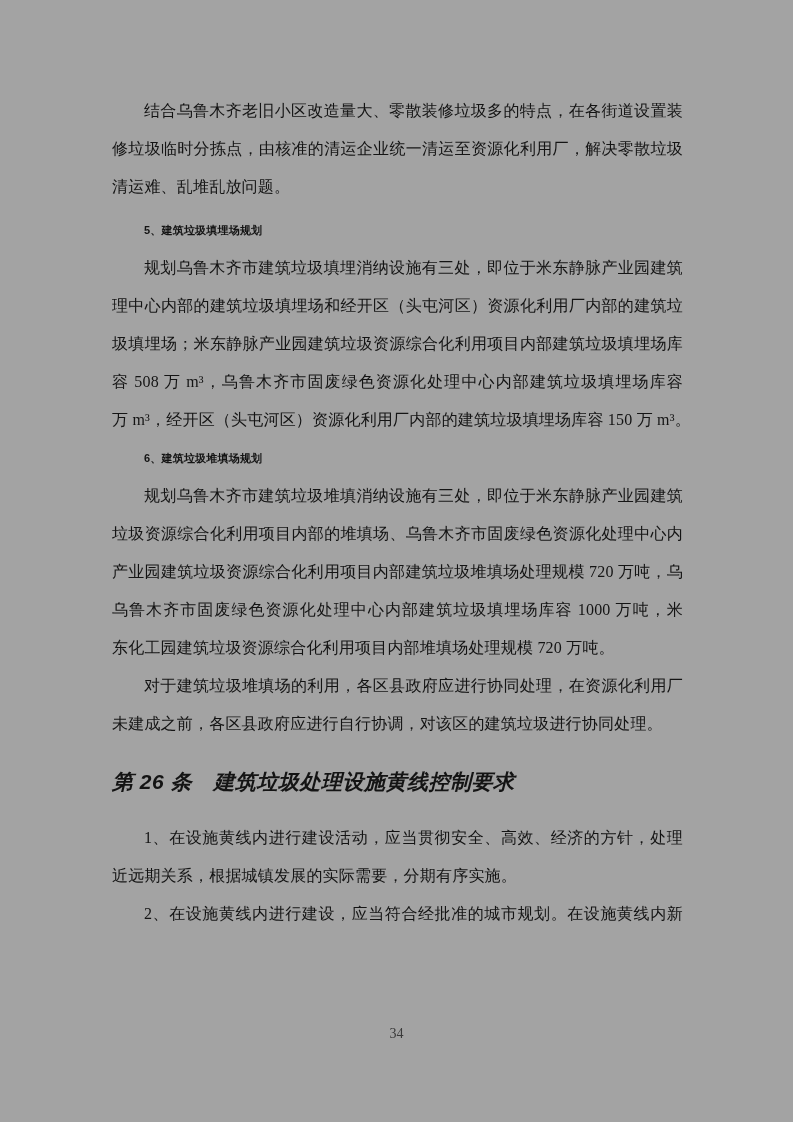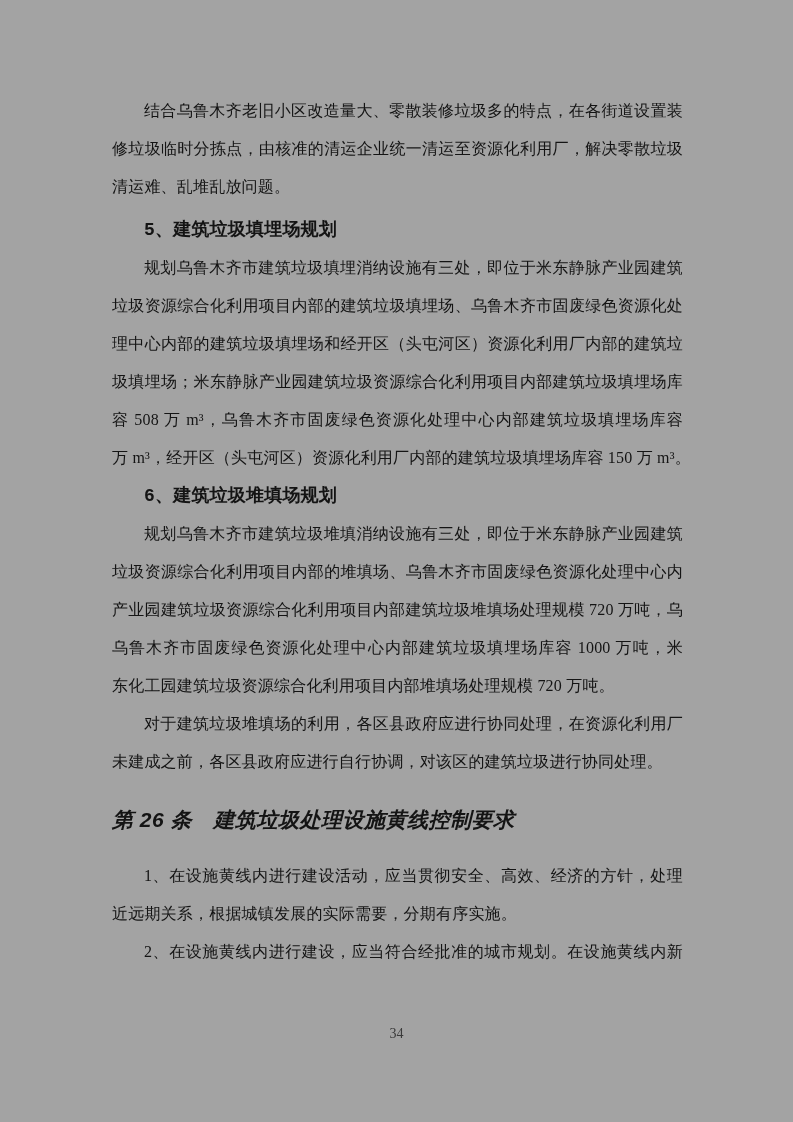--- a/index.html
+++ b/index.html
@@ -30,23 +30,23 @@
     letter-spacing: 0.2px;
     text-align: justify;
     text-align-last: left;
     text-justify: inter-character;
     white-space: nowrap;
     overflow: visible;
   }
   .line.fill { text-align-last: justify; white-space: normal; height: 38px; overflow: hidden; }
   .line.indent { text-indent: 32px; }
   .sub-heading .line {
-    font-family: Liberation Mono, monospace;
+    font-family: Liberation Sans, sans-serif;
     font-weight: bold;
-    font-size: 18px;
+    font-size: 11px;
     text-align-last: left;
   }
   .major-heading .line {
     font-family: "Liberation Sans", "DejaVu Sans", sans-serif;
     font-weight: bold;
     font-size: 21px;
     height: 46px;
     line-height: 46px;
     text-align-last: left;
     letter-spacing: 0.5px;
@@ -76,21 +76,20 @@
       <div class="block paragraph" data-name="para-decoration-waste">
         <div class="line indent fill" data-name="text-line">结合乌鲁木齐老旧小区改造量大、零散装修垃圾多的特点，在各街道设置装</div>
         <div class="line fill" data-name="text-line">修垃圾临时分拣点，由核准的清运企业统一清运至资源化利用厂，解决零散垃圾</div>
         <div class="line" data-name="text-line">清运难、乱堆乱放问题。</div>
       </div>
       <div class="block sub-heading" data-name="heading-landfill-plan">
         <div class="line indent" data-name="text-line">5、建筑垃圾填埋场规划</div>
       </div>
       <div class="block paragraph" data-name="para-landfill-facilities">
         <div class="line indent fill" data-name="text-line">规划乌鲁木齐市建筑垃圾填埋消纳设施有三处，即位于米东静脉产业园建筑</div>
-        <div class="line fill" data-name="text-line">垃圾资源综合化利用项目内部的建筑垃圾填埋场、乌鲁木齐市固废绿色资源化处</div>
         <div class="line fill" data-name="text-line">理中心内部的建筑垃圾填埋场和经开区（头屯河区）资源化利用厂内部的建筑垃</div>
         <div class="line fill" data-name="text-line">圾填埋场；米东静脉产业园建筑垃圾资源综合化利用项目内部建筑垃圾填埋场库</div>
         <div class="line fill" data-name="text-line">容 508 万 m³，乌鲁木齐市固废绿色资源化处理中心内部建筑垃圾填埋场库容 1000</div>
         <div class="line" data-name="text-line">万 m³，经开区（头屯河区）资源化利用厂内部的建筑垃圾填埋场库容 150 万 m³。</div>
       </div>
       <div class="block sub-heading" data-name="heading-pilefill-plan">
         <div class="line indent" data-name="text-line">6、建筑垃圾堆填场规划</div>
       </div>
       <div class="block paragraph" data-name="para-pilefill-facilities">
         <div class="line indent fill" data-name="text-line">规划乌鲁木齐市建筑垃圾堆填消纳设施有三处，即位于米东静脉产业园建筑</div>

